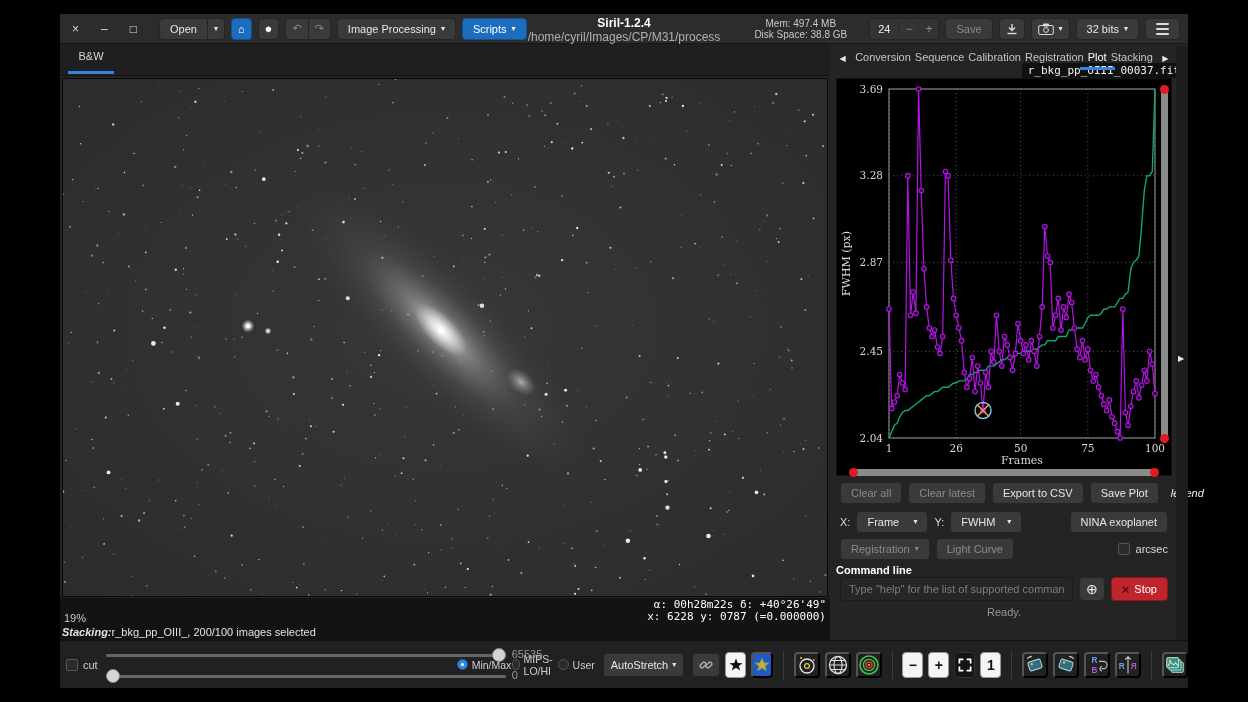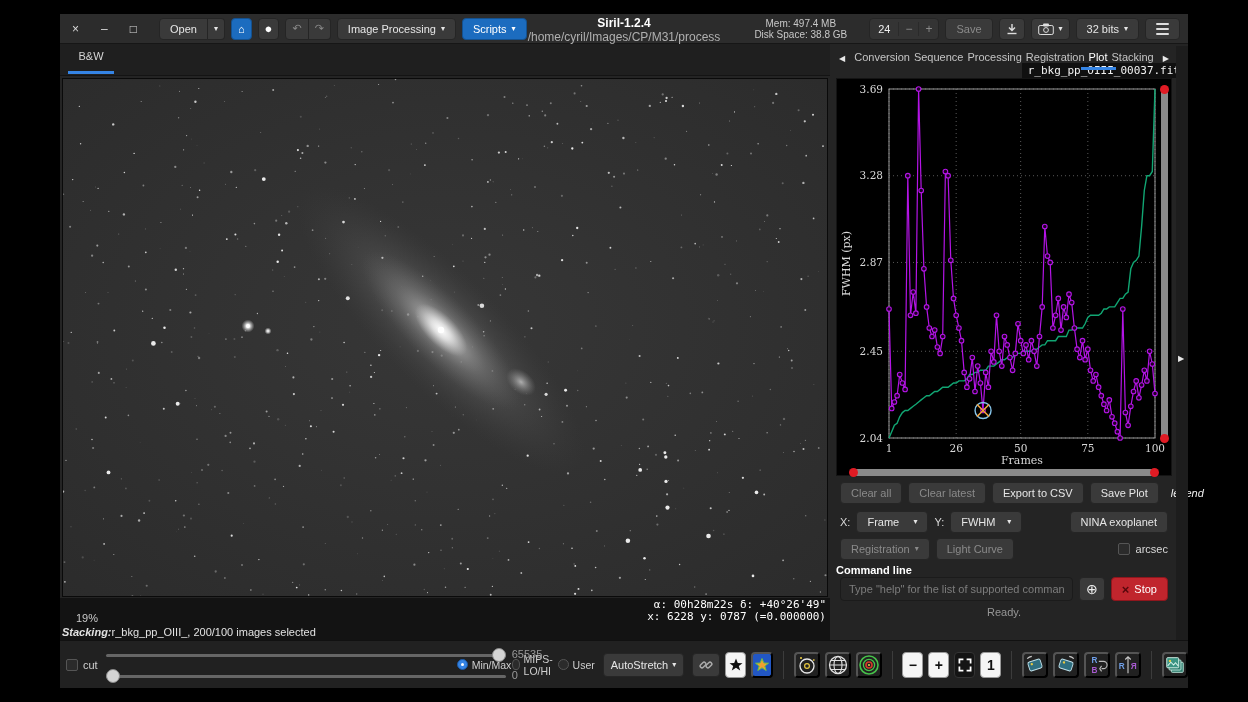--- a/index.html
+++ b/index.html
@@ -45,21 +45,21 @@
             font-size:11px; color:#d5d5d5; padding-bottom:6px; }
   .bw-underline { position:absolute; left:8px; top:27px; width:46px; height:3px; background:#3584e4; }
   .filename-badge { position:absolute; right:2px; top:49px; background:#101010;
                     color:#f2f2f2; font-family:"DejaVu Sans Mono", monospace;
                     font-size:11px; padding:1px 6px; }
   .image-area { position:absolute; left:2px; top:64px; width:766px; height:519px;
                 background:#2f2f2f; border:1px solid #0a0a0a; }
   .image-area svg { display:block; }
 
   .status-zone { position:absolute; left:0; top:584px; width:770px; height:42px; background:#131313; }
-  .zoomlvl { position:absolute; left:16px; top:14px; font-size:11px; color:#c9c9c9; }
+  .zoomlvl { position:absolute; left:4px; top:14px; font-size:11px; color:#c9c9c9; }
   .coords { position:absolute; right:4px; top:1px; text-align:right;
             font-family:"DejaVu Sans Mono", monospace; font-size:11px; line-height:12px; color:#fff; }
   .seqline { position:absolute; left:2px; top:28px; font-size:11px; color:#e2e2e2; }
   .seqline b { font-style:italic; }
 
   
   .rtabs { position:absolute; left:776px; top:32px; width:336px; height:24px;
            display:flex; align-items:center; font-size:11px; color:#c4c4c4; }
   .rtabs .arrow { width:14px; color:#e8e8e8; font-size:8px; text-align:center; }
   .rtabs .tabs { flex:1; display:flex; justify-content:center; padding:0 4px; }
@@ -910,21 +910,21 @@
     <div class="seqline">
       <b>Stacking:</b><span>r_bkg_pp_OIII_, 200/100 images selected</span>
     </div>
   </div>
 
   <div class="rtabs">
     <span class="arrow">◀</span>
     <div class="tabs">
       <span class="rtab">Conversion</span>
       <span class="rtab">Sequence</span>
-      <span class="rtab">Processing</span>
+      <span class="rtab">Calibration</span>
       <span class="rtab">Registration</span>
       <span class="rtab active">Plot</span>
       <span class="rtab">Stacking</span>
     </div>
     <span class="arrow">▶</span>
   </div>
 
   <div class="plotbox">
     <svg id="plot-svg" width="334" height="386" viewBox="0 0 334 386">
         <line class="grid" x1="52" y1="359" x2="318" y2="359"></line>

